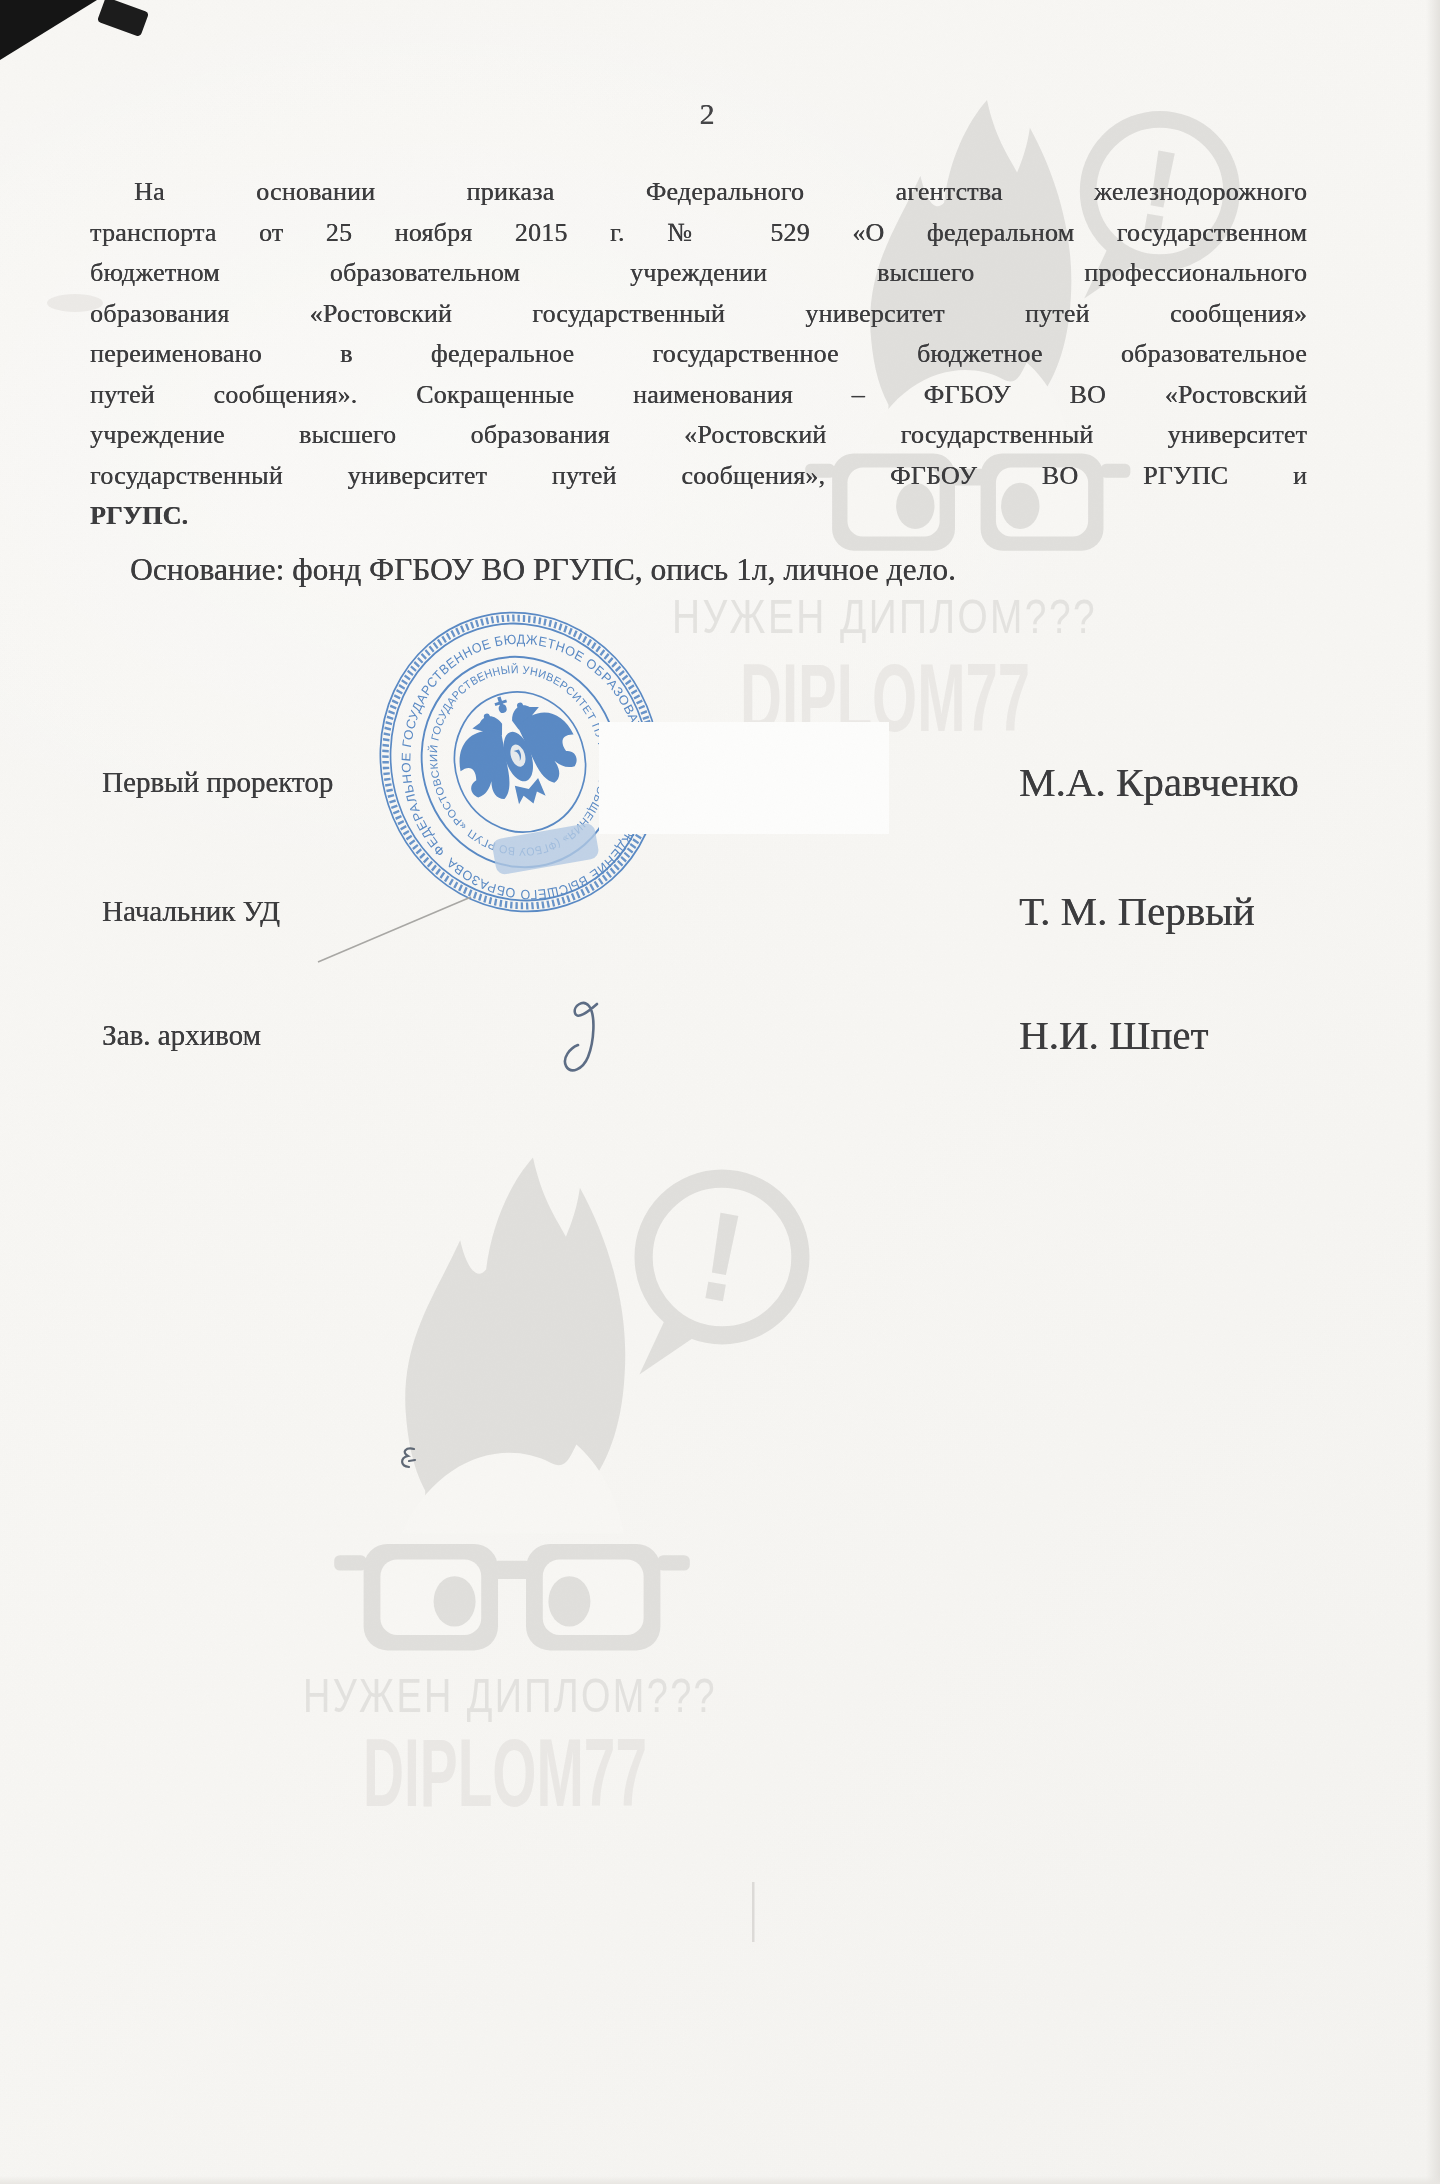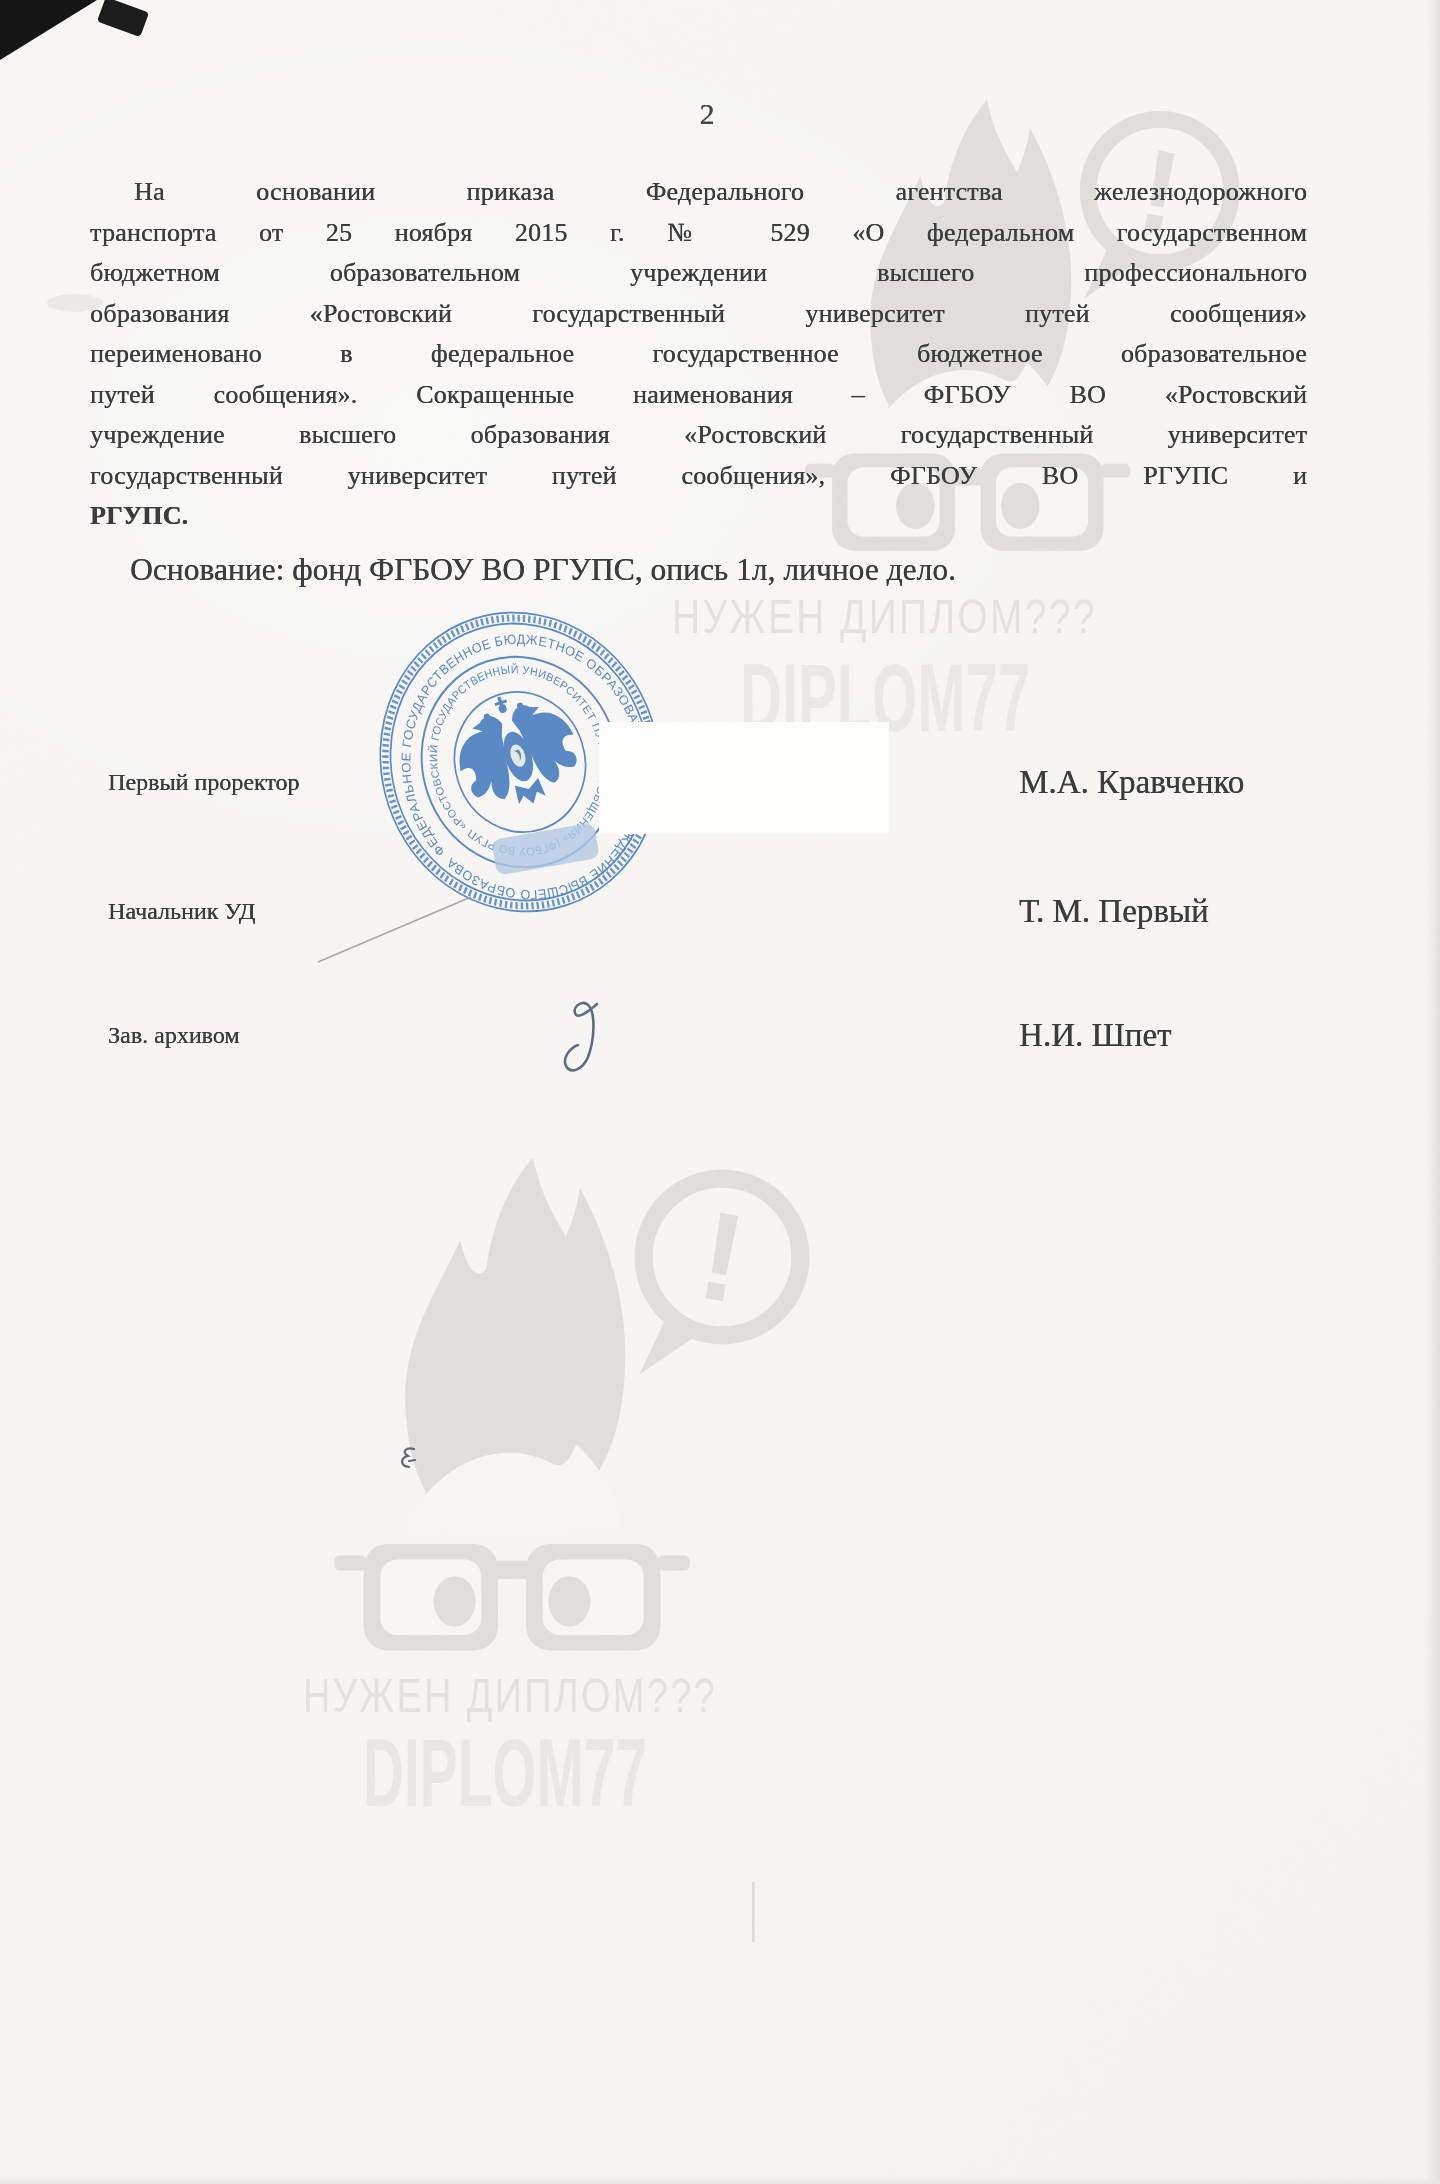--- a/index.html
+++ b/index.html
@@ -30,25 +30,25 @@
     height:40.5px;white-space:nowrap;
   }
   .line.first{ text-indent:44px; }
   .line.last{ text-align:left;text-align-last:left;font-weight:bold; }
   .basis{
     position:absolute;left:90px;top:550px;width:1217px;
     font-size:31.5px;line-height:40.5px;padding-left:40px;
     text-shadow:.35px 0 0 currentColor;
   }
   .sig-title{
-    position:absolute;left:108px;font-size:24px;line-height:36px;
+    position:absolute;left:102px;font-size:29px;line-height:36px;
     text-shadow:.35px 0 0 currentColor;
   }
   .sig-name{
-    position:absolute;left:1019px;font-size:33px;line-height:36px;
+    position:absolute;left:1019px;font-size:41px;line-height:36px;
     text-shadow:.35px 0 0 currentColor;
   }
   .row1{top:764px;} .row2{top:893px;} .row3{top:1017px;}
   .stamp-svg{position:absolute;left:355px;top:587px;}
   .white-patch{
     position:absolute;left:599px;top:722px;width:290px;height:112px;
     background:#fdfdfc;
   }
   .edge-right{
     position:absolute;right:0;top:0;width:14px;height:2184px;

